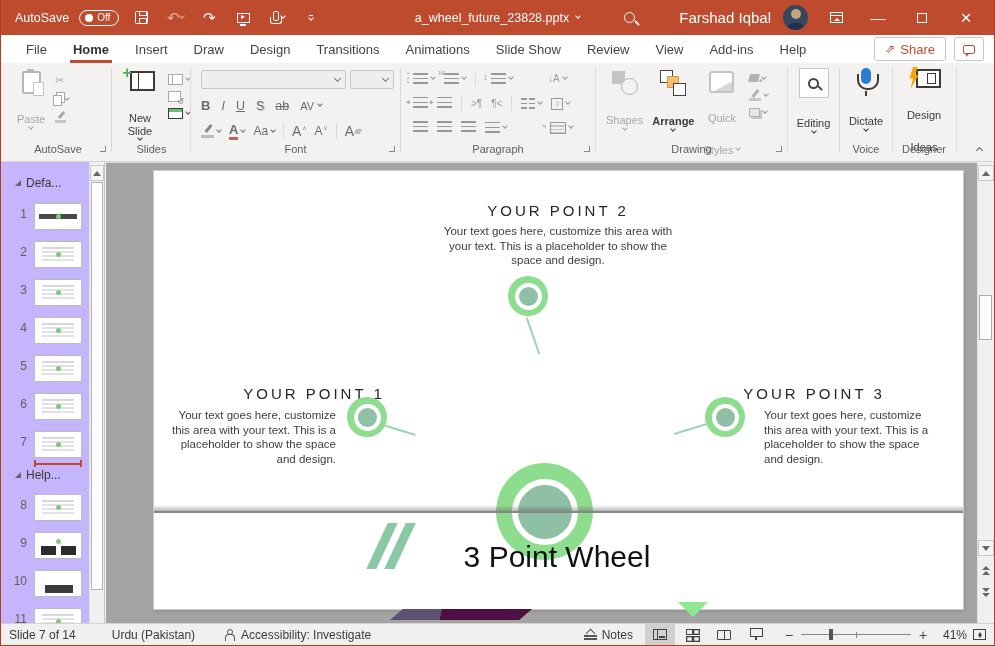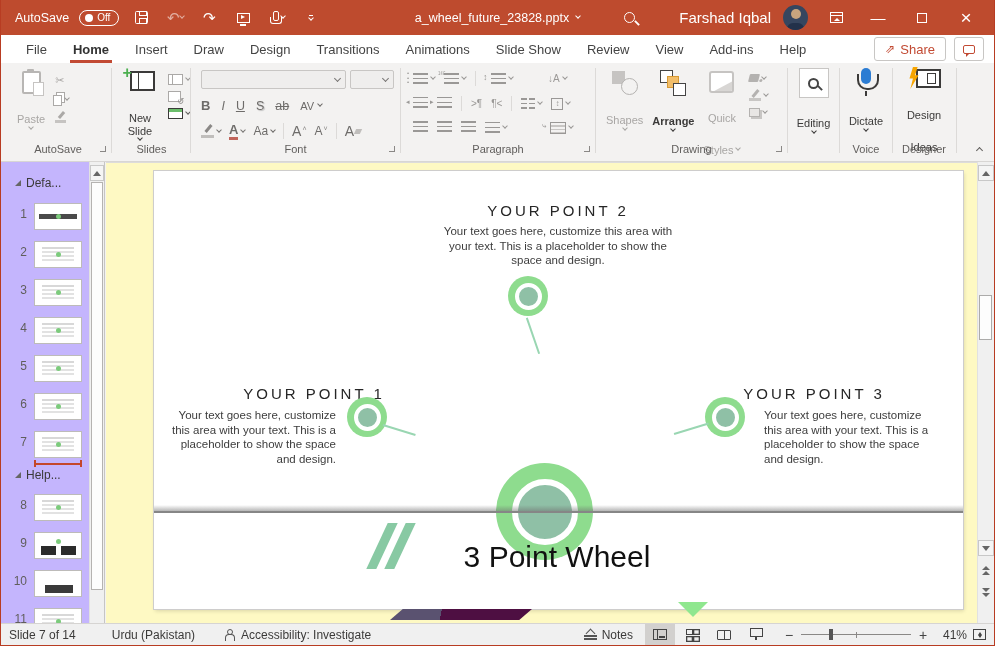--- a/index.html
+++ b/index.html
@@ -164,21 +164,21 @@
   .thumb.t10::before { left:10px; right:auto; top:14px; width:28px; height:8px; background:#3a3a3a; box-shadow:none; }
   .thumb.t10::after { display:none; }
   .cur-marker { position:absolute; left:33px; width:48px; height:7px; border-left:2px solid #C4472B; border-right:2px solid #C4472B; background:linear-gradient(#C4472B,#C4472B) 0 50%/100% 2px no-repeat; }
   .side-scroll { position:absolute; left:88px; top:162px; width:16px; height:461px; background:#F0F0F0; border-left:1px solid #E1E1E1; border-right:1px solid #C6C5C4; }
   .sbtn { width:100%; height:16px; display:flex; align-items:center; justify-content:center; background:#F5F5F5; border:1px solid #C8C8C8; color:#666; }
   .tri-up { width:0; height:0; border-left:4px solid transparent; border-right:4px solid transparent; border-bottom:5px solid #666; }
   .tri-dn { width:0; height:0; border-left:4px solid transparent; border-right:4px solid transparent; border-top:5px solid #666; }
   .side-thumbbar { position:absolute; left:1px; top:20px; width:12px; height:408px; background:#FDFDFD; border:1px solid #B5B3B1; }
 
   
-  .canvas { position:absolute; left:105px; top:162px; width:871px; height:461px; background:#fef9c3; border-top:1px solid #DDDCDB; overflow:hidden; }
+  .canvas { position:absolute; left:105px; top:162px; width:871px; height:461px; background:#a3a3a3; border-top:1px solid #DDDCDB; overflow:hidden; }
   .slide { position:absolute; left:48px; top:8px; width:809px; height:438px; background:#fff; box-shadow:0 0 0 1px #CECDCC, 1px 2px 4px rgba(0,0,0,.15); }
   .pt-title { position:absolute; font-size:15px; letter-spacing:3px; color:#262626; text-align:center; white-space:nowrap; }
   .pt-body { position:absolute; font-size:11.5px; line-height:14.5px; color:#3d3d3d; }
   .donut { position:absolute; border-radius:50%; background:var(--green-outer); display:flex; align-items:center; justify-content:center; }
   .donut .core { border-radius:50%; background:var(--green-inner); border:4px solid #fff; }
   .donut.big .core { border-width:6px; }
   .cline { position:absolute; height:1.6px; background:var(--green-line); transform-origin:left center; }
   .shadowline { position:absolute; left:0; right:0; top:334px; height:8px; background:linear-gradient(to bottom,rgba(110,110,110,0),rgba(110,110,110,.5)); border-bottom:2px solid #868686; z-index:5; }
   .slash { position:absolute; width:10px; height:46px; background:var(--slash-green); transform:skewX(-25deg); z-index:6; }
   .slide-title { position:absolute; font-size:30px; color:#111; text-align:center; z-index:6; font-weight:400; }

